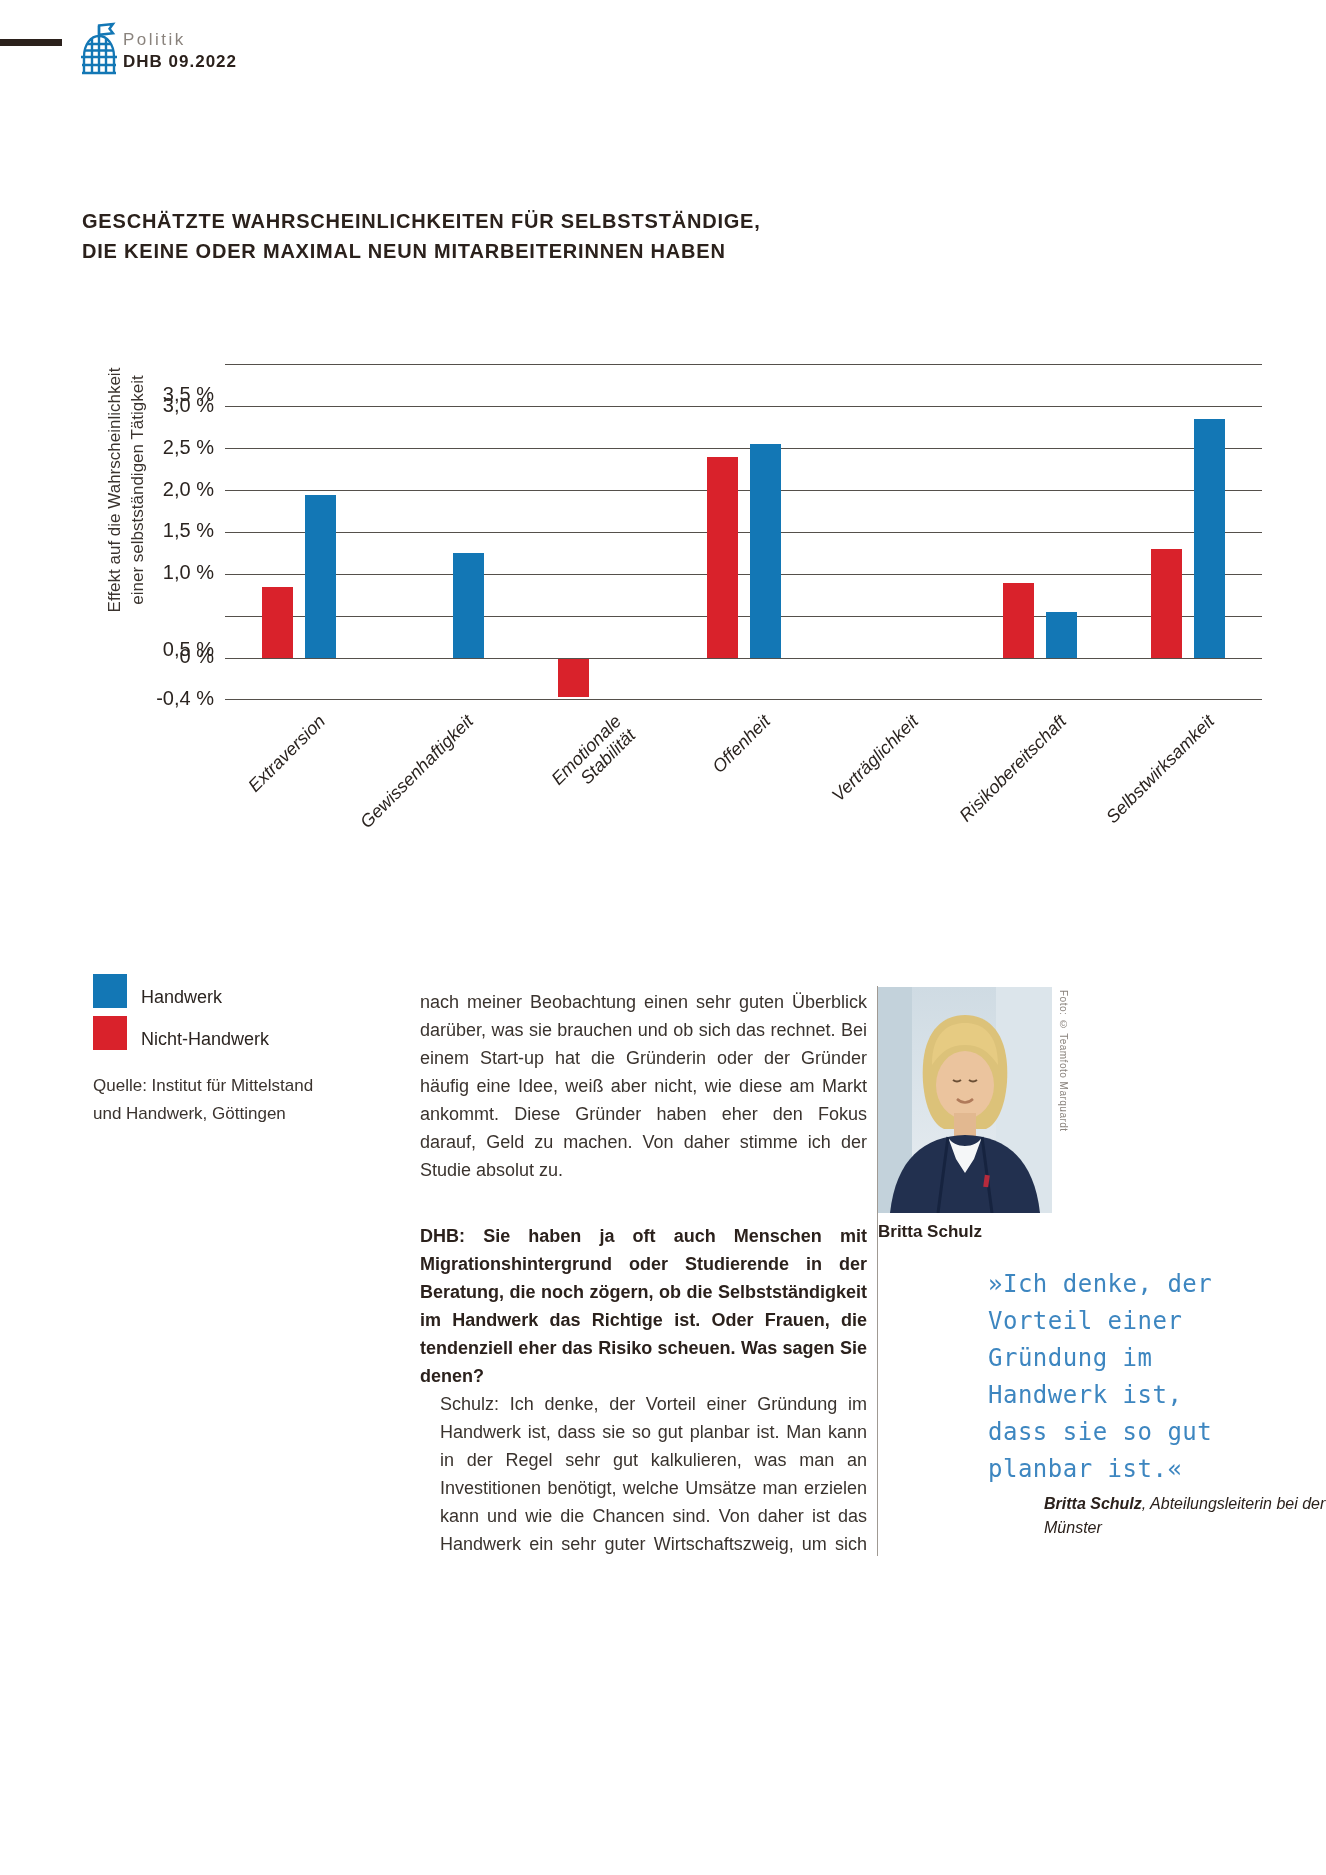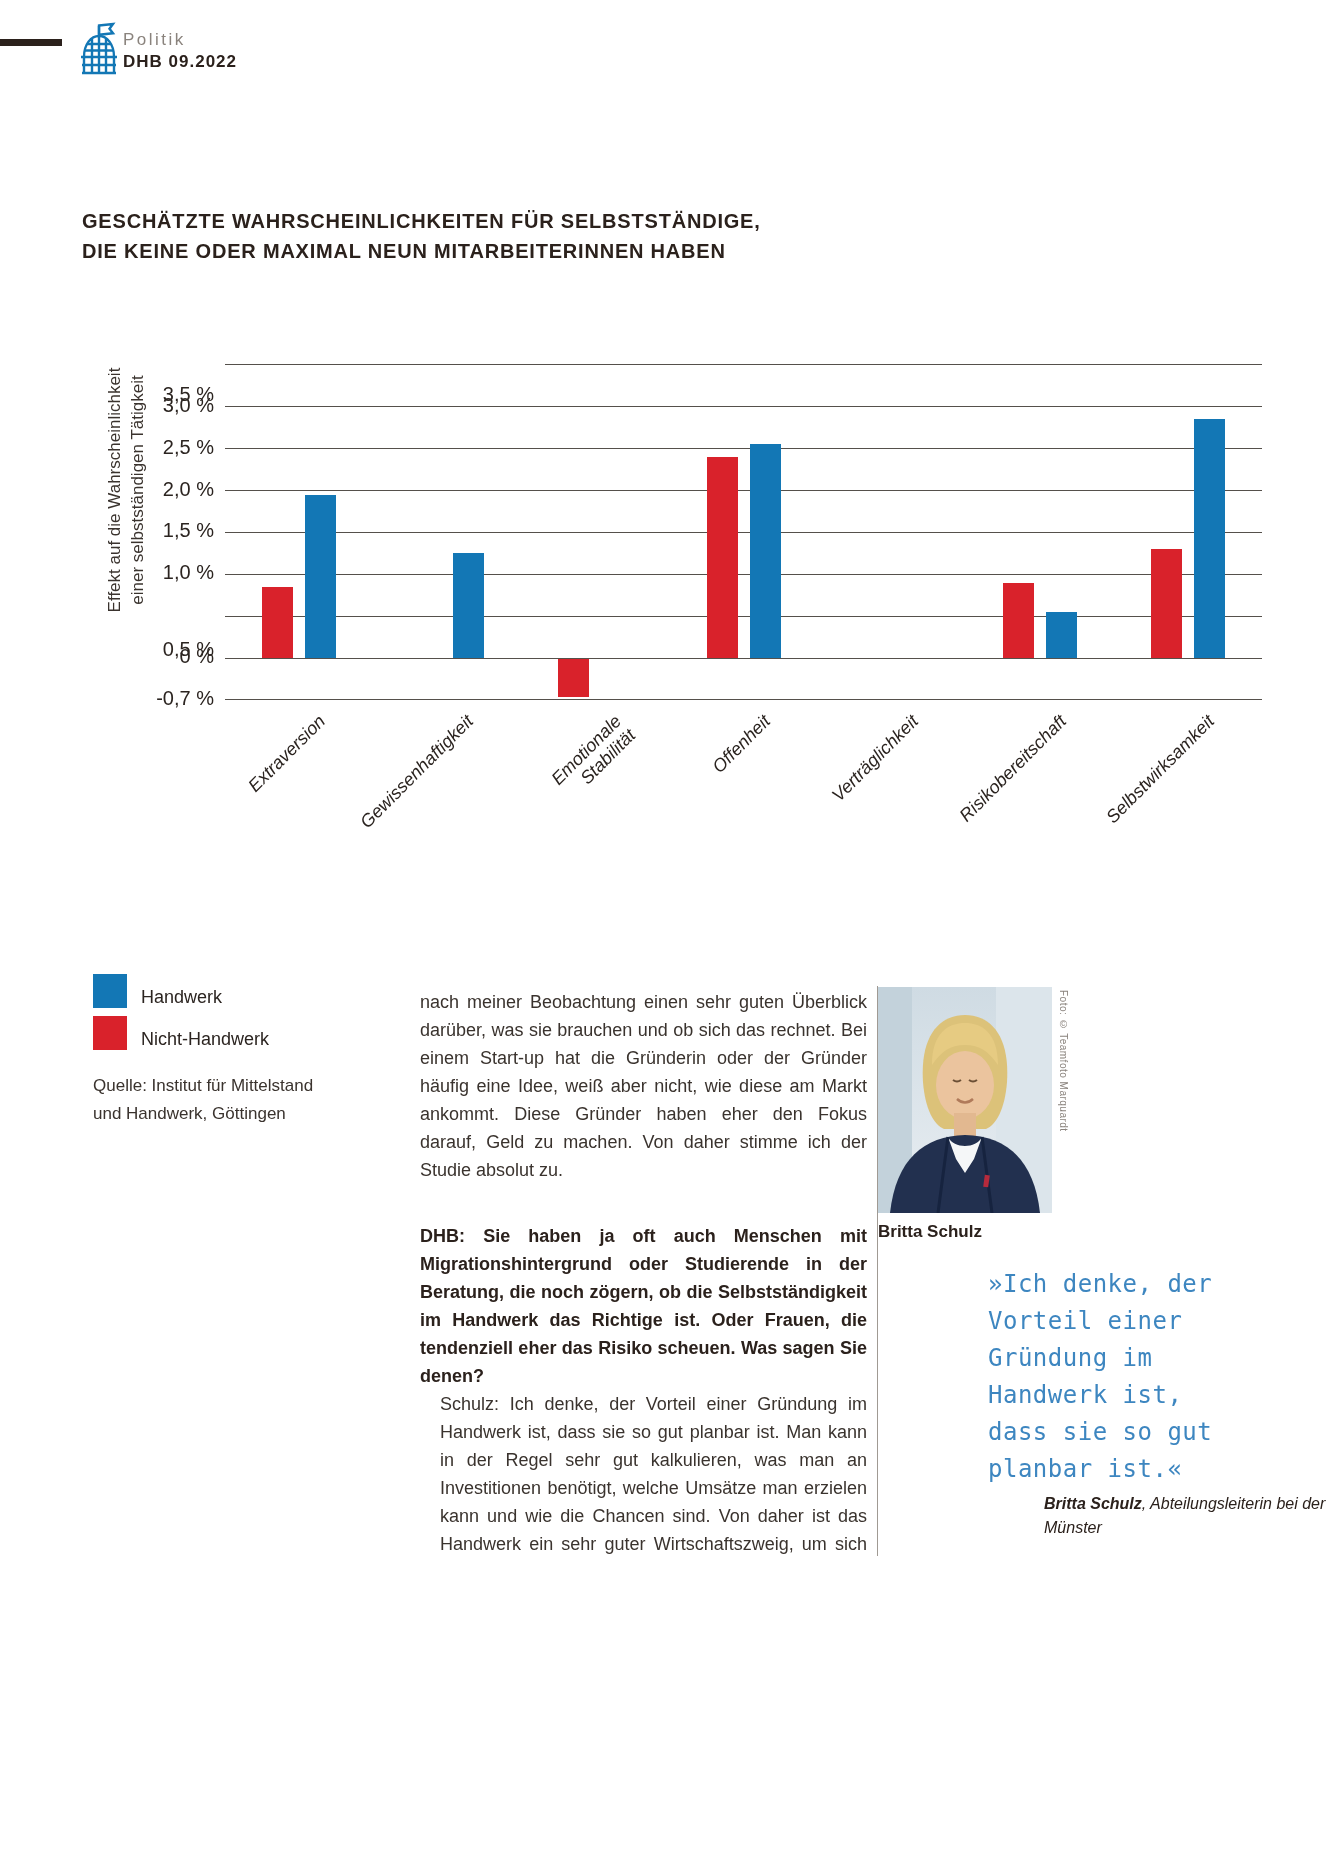--- a/index.html
+++ b/index.html
@@ -96,21 +96,21 @@
 einer selbstständigen Tätigkeit</div>
   <div id="ytick-layer">
       <div class="ytick" style="top: -13.125px; margin-top: 31px;">3,5 %</div>
       <div class="ytick" style="top: 28.75px;">3,0 %</div>
       <div class="ytick" style="top: 70.625px;">2,5 %</div>
       <div class="ytick" style="top: 112.5px; text-align: right;">2,0 %</div>
       <div class="ytick" style="top: 154.375px;">1,5 %</div>
       <div class="ytick" style="top: 196.25px;">1,0 %</div>
       <div class="ytick" style="top: 253px; margin-top: 20px;">0,5 %</div>
       <div class="ytick" style="top: 280px;">0 %</div>
-      <div class="ytick" style="top: 321.875px;">-0,7 %</div>
+      <div class="ytick" style="top: 321.875px;">-0,4 %</div>
     </div>
   <div id="grid-layer">
       <div class="gridline" style="top: -0.625px;"></div>
       <div class="gridline" style="top: 41.25px;"></div>
       <div class="gridline" style="top: 83.125px;"></div>
       <div class="gridline" style="top: 125px;"></div>
       <div class="gridline" style="top: 166.875px;"></div>
       <div class="gridline" style="top: 208.75px;"></div>
       <div class="gridline" style="top: 250.625px;"></div>
       <div class="gridline" style="top: 292.5px;"></div>

